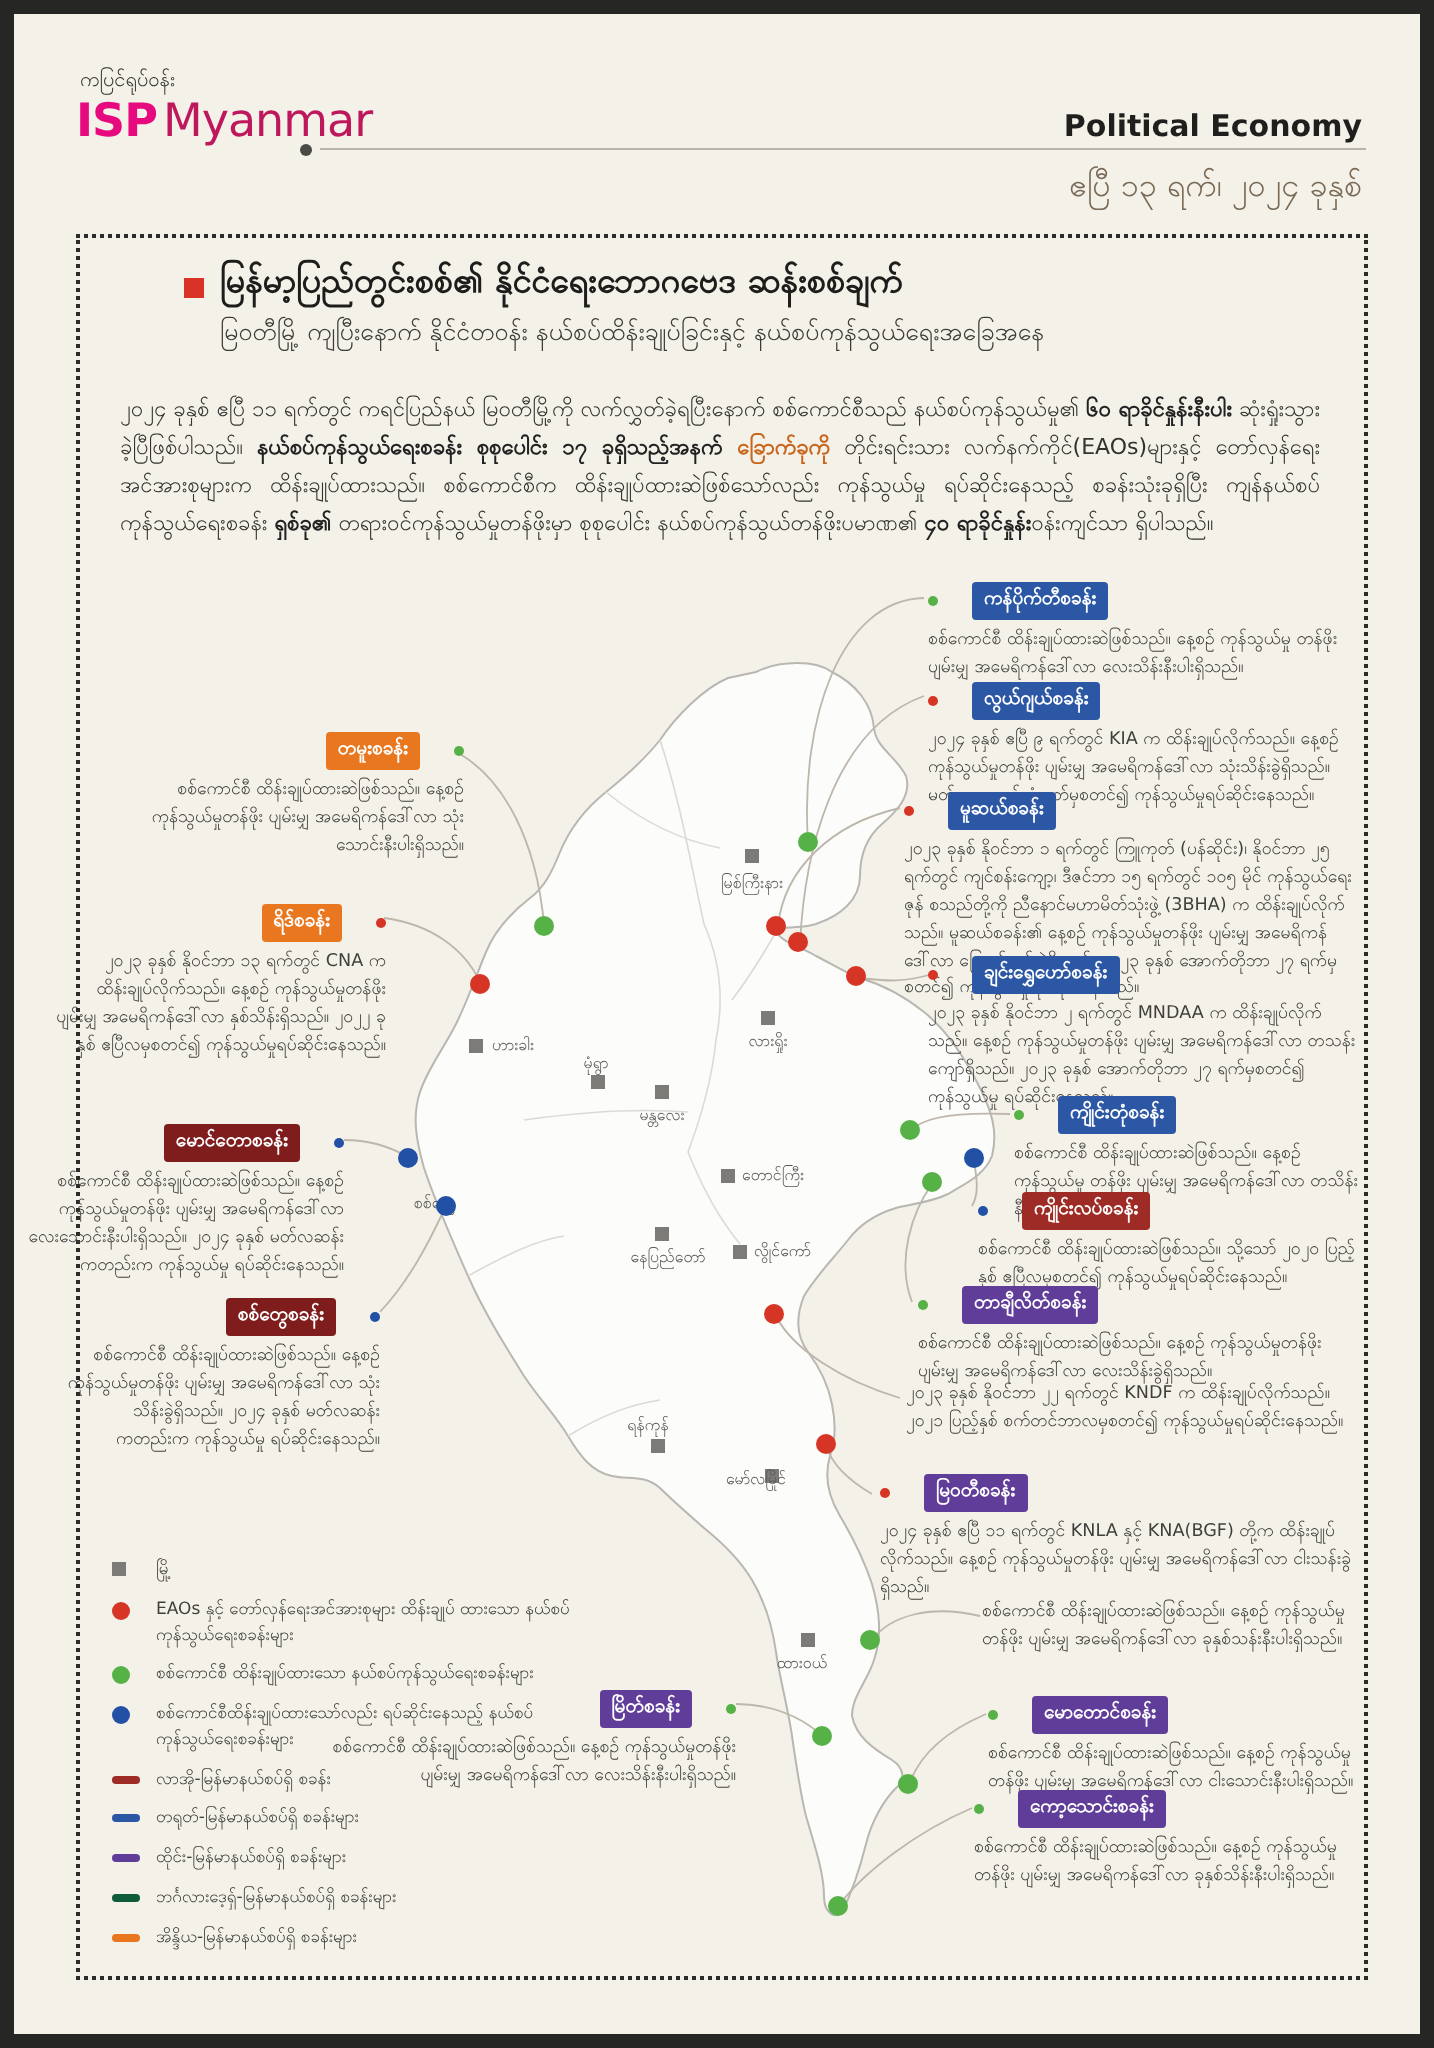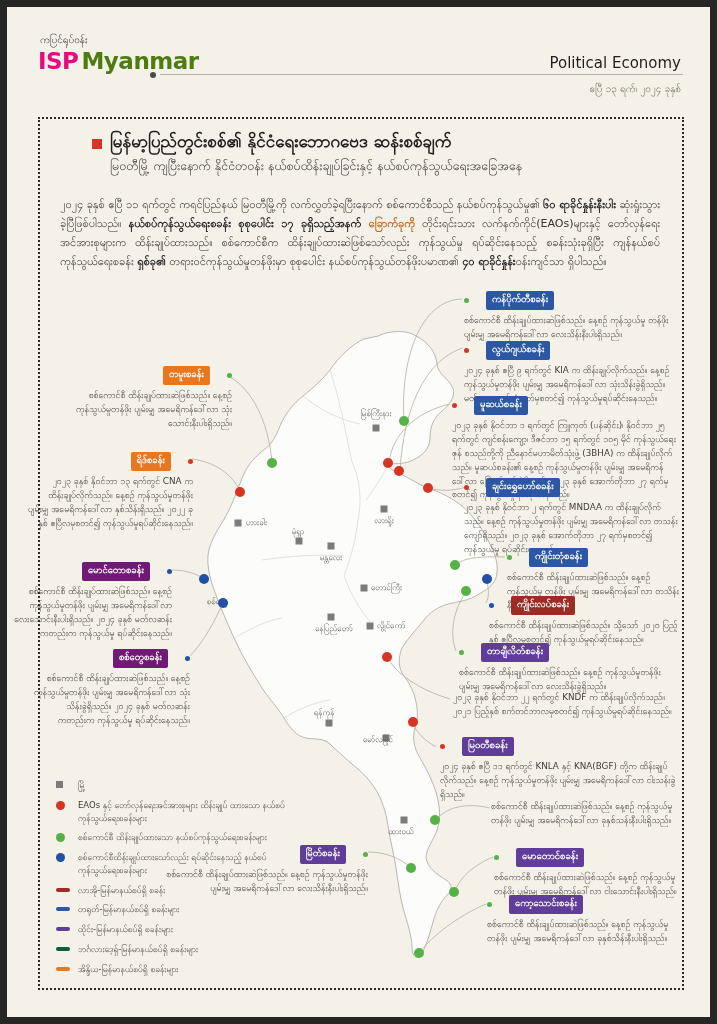--- a/index.html
+++ b/index.html
@@ -3,25 +3,25 @@
 <meta charset="utf-8">
 <style>
   html,body{margin:0;padding:0;}
   body{font-family:"DejaVu Sans","Liberation Sans",sans-serif;background:#e8e4dc;}
   .page{position:relative;width:717px;height:1024px;background:#f4f1e9;overflow:hidden;margin:0 auto;}
   .frame{position:absolute;inset:0;border:7px solid #262624;pointer-events:none;z-index:30;}
   
   .tagline{position:absolute;left:40px;top:33px;font-size:10px;color:#34332f;z-index:5;}
   .brand{position:absolute;left:38px;top:48px;font-size:23px;z-index:5;letter-spacing:-.5px;}
   .brand .isp{color:#e60a7e;font-weight:bold;}
-  .brand .mm{color:#4d7c0f;font-weight:700;margin-left:3px;}
+  .brand .mm{color:#be185d;font-weight:400;margin-left:3px;}
   .brand-dot{position:absolute;left:150px;top:72px;width:6px;height:6px;border-radius:50%;background:#4a4a46;z-index:5;}
   .hline{position:absolute;left:160px;top:74px;width:523px;height:1px;background:#b9b4a9;z-index:4;}
-  .cat{position:absolute;right:36px;top:54px;font-size:15px;color:#201f1d;font-weight:400;z-index:5;}
-  .hdate{position:absolute;right:36px;top:82px;font-size:10px;color:#7a6a55;z-index:5;}
+  .cat{position:absolute;right:36px;top:54px;font-size:15px;color:#201f1d;font-weight:700;z-index:5;}
+  .hdate{position:absolute;right:36px;top:82px;font-size:16px;color:#7a6a55;z-index:5;}
   
   .dotbox{position:absolute;left:38px;top:117px;width:642px;height:869px;border:2.5px dotted #2b2b29;z-index:1;}
   
   .tsq{position:absolute;left:92px;top:139px;width:10px;height:10px;background:#d93226;z-index:5;}
   .title{position:absolute;left:110px;top:130px;width:560px;font-size:17px;line-height:1.35;font-weight:bold;color:#1e1d1b;z-index:5;}
   .subtitle{position:absolute;left:110px;top:158px;width:560px;font-size:12.5px;color:#3c3b38;font-weight:500;z-index:5;}
   .para{position:absolute;left:60px;top:196px;width:600px;font-size:11px;line-height:1.72;color:#33322f;text-align:justify;z-index:5;}
   .para .b{font-weight:bold;color:#222;}
   .para .hl{font-weight:bold;color:#c9661c;}
   
@@ -43,21 +43,21 @@
   .co-l .bdg-row{justify-content:flex-end;}
   .co-l{text-align:right;}
   .blt{width:5px;height:5px;border-radius:50%;flex:0 0 auto;}
   .blt.g{background:#56b247;}
   .blt.r{background:#d63425;}
   .blt.b{background:#2150a5;}
   .bdg{display:inline-block;color:#fff;font-size:9.5px;font-weight:bold;padding:2px 6px 3px;border-radius:2px;white-space:nowrap;}
   .bdg.cn{background:#2b57a5;}
   .bdg.la{background:#9e2b25;}
   .bdg.th{background:#5f3d99;}
-  .bdg.bd{background:#701a75;}
+  .bdg.bd{background:#7f1d1d;}
   .bdg.in{background:#e8771f;}
   .dsc{font-size:8.8px;line-height:1.58;color:#403f3c;}
   
   .legend{position:absolute;left:56px;top:779px;width:238px;z-index:7;}
   .lrow{display:flex;align-items:flex-start;gap:8px;margin-bottom:7px;}
   .lmark{flex:0 0 14px;display:flex;justify-content:flex-start;margin-top:2px;}
   .lsq{width:7px;height:7px;background:#7c7b78;}
   .lc{width:9px;height:9px;border-radius:50%;}
   .lc.r{background:#d63425;}.lc.g{background:#56b247;}.lc.b{background:#2150a5;}
   .lbar{width:14px;height:4px;border-radius:2px;margin-top:2px;}
@@ -129,21 +129,21 @@
   <div class="dot b" style="left:204px;top:579px"></div>
   <div class="dot b" style="left:223px;top:603px"></div>
   <div class="dot r" style="left:387px;top:657px"></div>
   <div class="dot r" style="left:413px;top:722px"></div>
   <div class="dot g" style="left:435px;top:820px"></div>
   <div class="dot g" style="left:411px;top:868px"></div>
   <div class="dot g" style="left:454px;top:892px"></div>
   <div class="dot g" style="left:419px;top:953px"></div>
 
   <div class="csq" style="left:376px;top:428px"></div>
-  <div class="clab c" style="left:376px;top:408px">မြစ်ကြီးနား</div>
+  <div class="clab c" style="left:376px;top:436px">မြစ်ကြီးနား</div>
   <div class="csq" style="left:238px;top:523px"></div>
   <div class="clab rgt" style="left:246px;top:523px">ဟားခါး</div>
   <div class="csq" style="left:299px;top:541px"></div>
   <div class="clab c" style="left:298px;top:526px">မုံရွာ</div>
   <div class="csq" style="left:384px;top:509px"></div>
   <div class="clab c" style="left:384px;top:515px">လားရှိုး</div>
   <div class="csq" style="left:331px;top:546px"></div>
   <div class="clab c" style="left:331px;top:552px">မန္တလေး</div>
   <div class="csq" style="left:364px;top:588px"></div>
   <div class="clab rgt" style="left:371px;top:588px">တောင်ကြီး</div>

